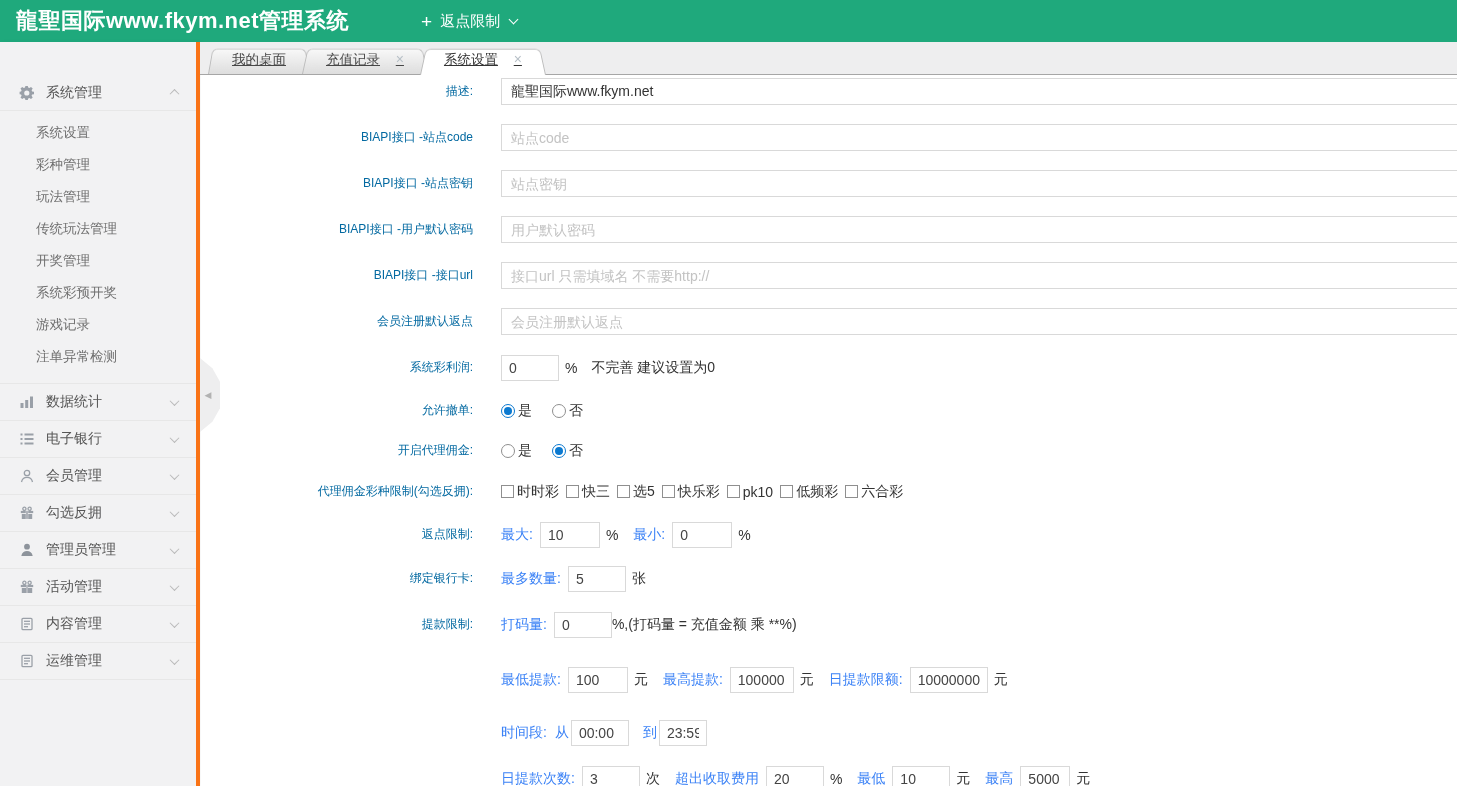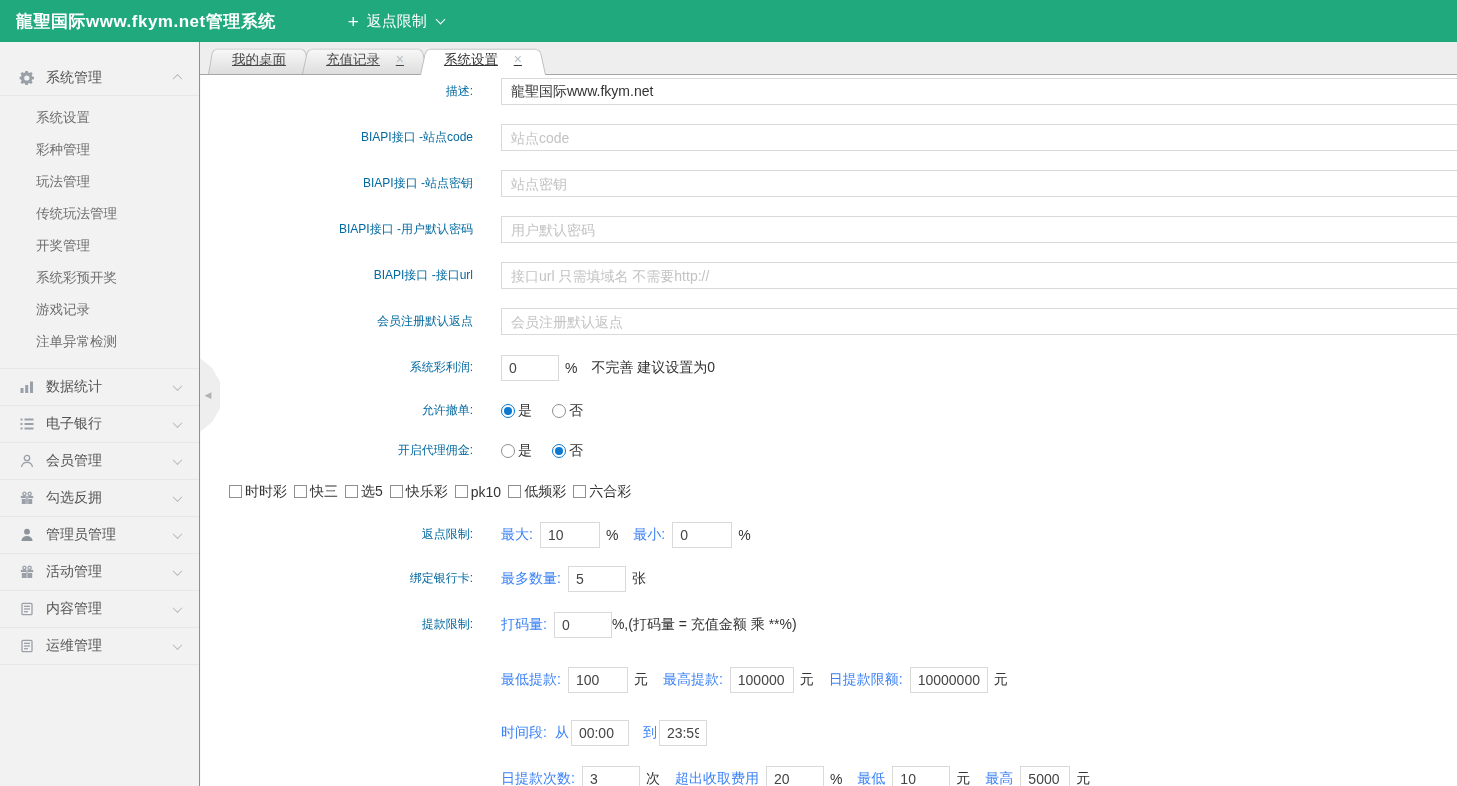--- a/index.html
+++ b/index.html
@@ -1,27 +1,27 @@
 <!DOCTYPE html>
 <html><head>
 <meta charset="utf-8">
 <style>
   * { box-sizing: border-box; margin: 0; padding: 0; }
   body { font-family: "Liberation Sans", "DejaVu Sans", sans-serif; background:#fff; }
   .page { position:relative; width:1457px; height:786px; overflow:hidden; background:#fff; }
 
   
   .topbar { position:absolute; top:0; left:0; right:0; height:42px; background:#1fa97c; display:flex; align-items:center; color:#fff; }
-  .app-title { margin-left:16px; font-size:17px; font-weight:bold; letter-spacing:.5px; }
+  .app-title { margin-left:16px; font-size:22px; font-weight:bold; letter-spacing:.5px; }
   .quick-menu { margin-left:72px; display:flex; align-items:center; font-size:15px; cursor:pointer; }
   .qm-plus { font-size:19px; margin-right:8px; font-weight:400; line-height:1; }
   .qm-caret { margin-left:10px; width:7px; height:7px; border-right:1.6px solid #fff; border-bottom:1.6px solid #fff; transform:rotate(45deg); margin-top:-4px; }
 
   
-  .sidebar { position:absolute; top:42px; left:0; width:200px; bottom:0; background:#f2f2f3; border-right:1px solid #f97316; box-shadow:2px 0 4px rgba(0,0,0,.04); padding-top:17px; }
+  .sidebar { position:absolute; top:42px; left:0; width:200px; bottom:0; background:#f2f2f3; border-right:4px solid #f97316; box-shadow:2px 0 4px rgba(0,0,0,.04); padding-top:32px; }
   .side-group { height:37px; display:flex; align-items:center; padding:0 18px; color:#565656; font-size:14px; cursor:pointer; border-bottom:1px solid #e7e7e7; }
   .side-group:first-child { border-top:1px solid transparent; }
   .sicon { width:17px; height:17px; margin-right:11px; display:inline-flex; align-items:center; justify-content:center; flex:none; }
   .slabel { flex:1; }
   .caret { width:7px; height:7px; border-right:1.5px solid #b9b9b9; border-bottom:1.5px solid #b9b9b9; flex:none; }
   .caret.up { transform:rotate(-135deg) translate(-1px,-1px); }
   .caret.down { transform:rotate(45deg) translate(-1px,-1px); }
   .side-sub { padding:6px 0 10px 0; border-bottom:1px solid #e7e7e7; }
   .sub-item { height:32px; line-height:32px; padding-left:36px; font-size:13.5px; color:#6e6e6e; cursor:pointer; }
 
@@ -296,20 +296,21 @@
         <div class="flabel">开启代理佣金:</div>
         <div class="fcontent">
           <span class="radio"></span>
           <span class="radio-lbl">是</span>
           <span class="radio checked"></span>
           <span>否</span>
         </div>
       </div>
 
       <div class="frow mb16">
+        <div class="flabel">代理佣金彩种限制(勾选反拥):</div>
         <div class="fcontent">
           <span class="cbx"></span>
             <span class="cbx-lbl">时时彩</span>
           <span class="cbx"></span>
             <span class="cbx-lbl">快三</span>
           <span class="cbx"></span>
             <span class="cbx-lbl">选5</span>
           <span class="cbx"></span>
             <span class="cbx-lbl">快乐彩</span>
           <span class="cbx"></span>

